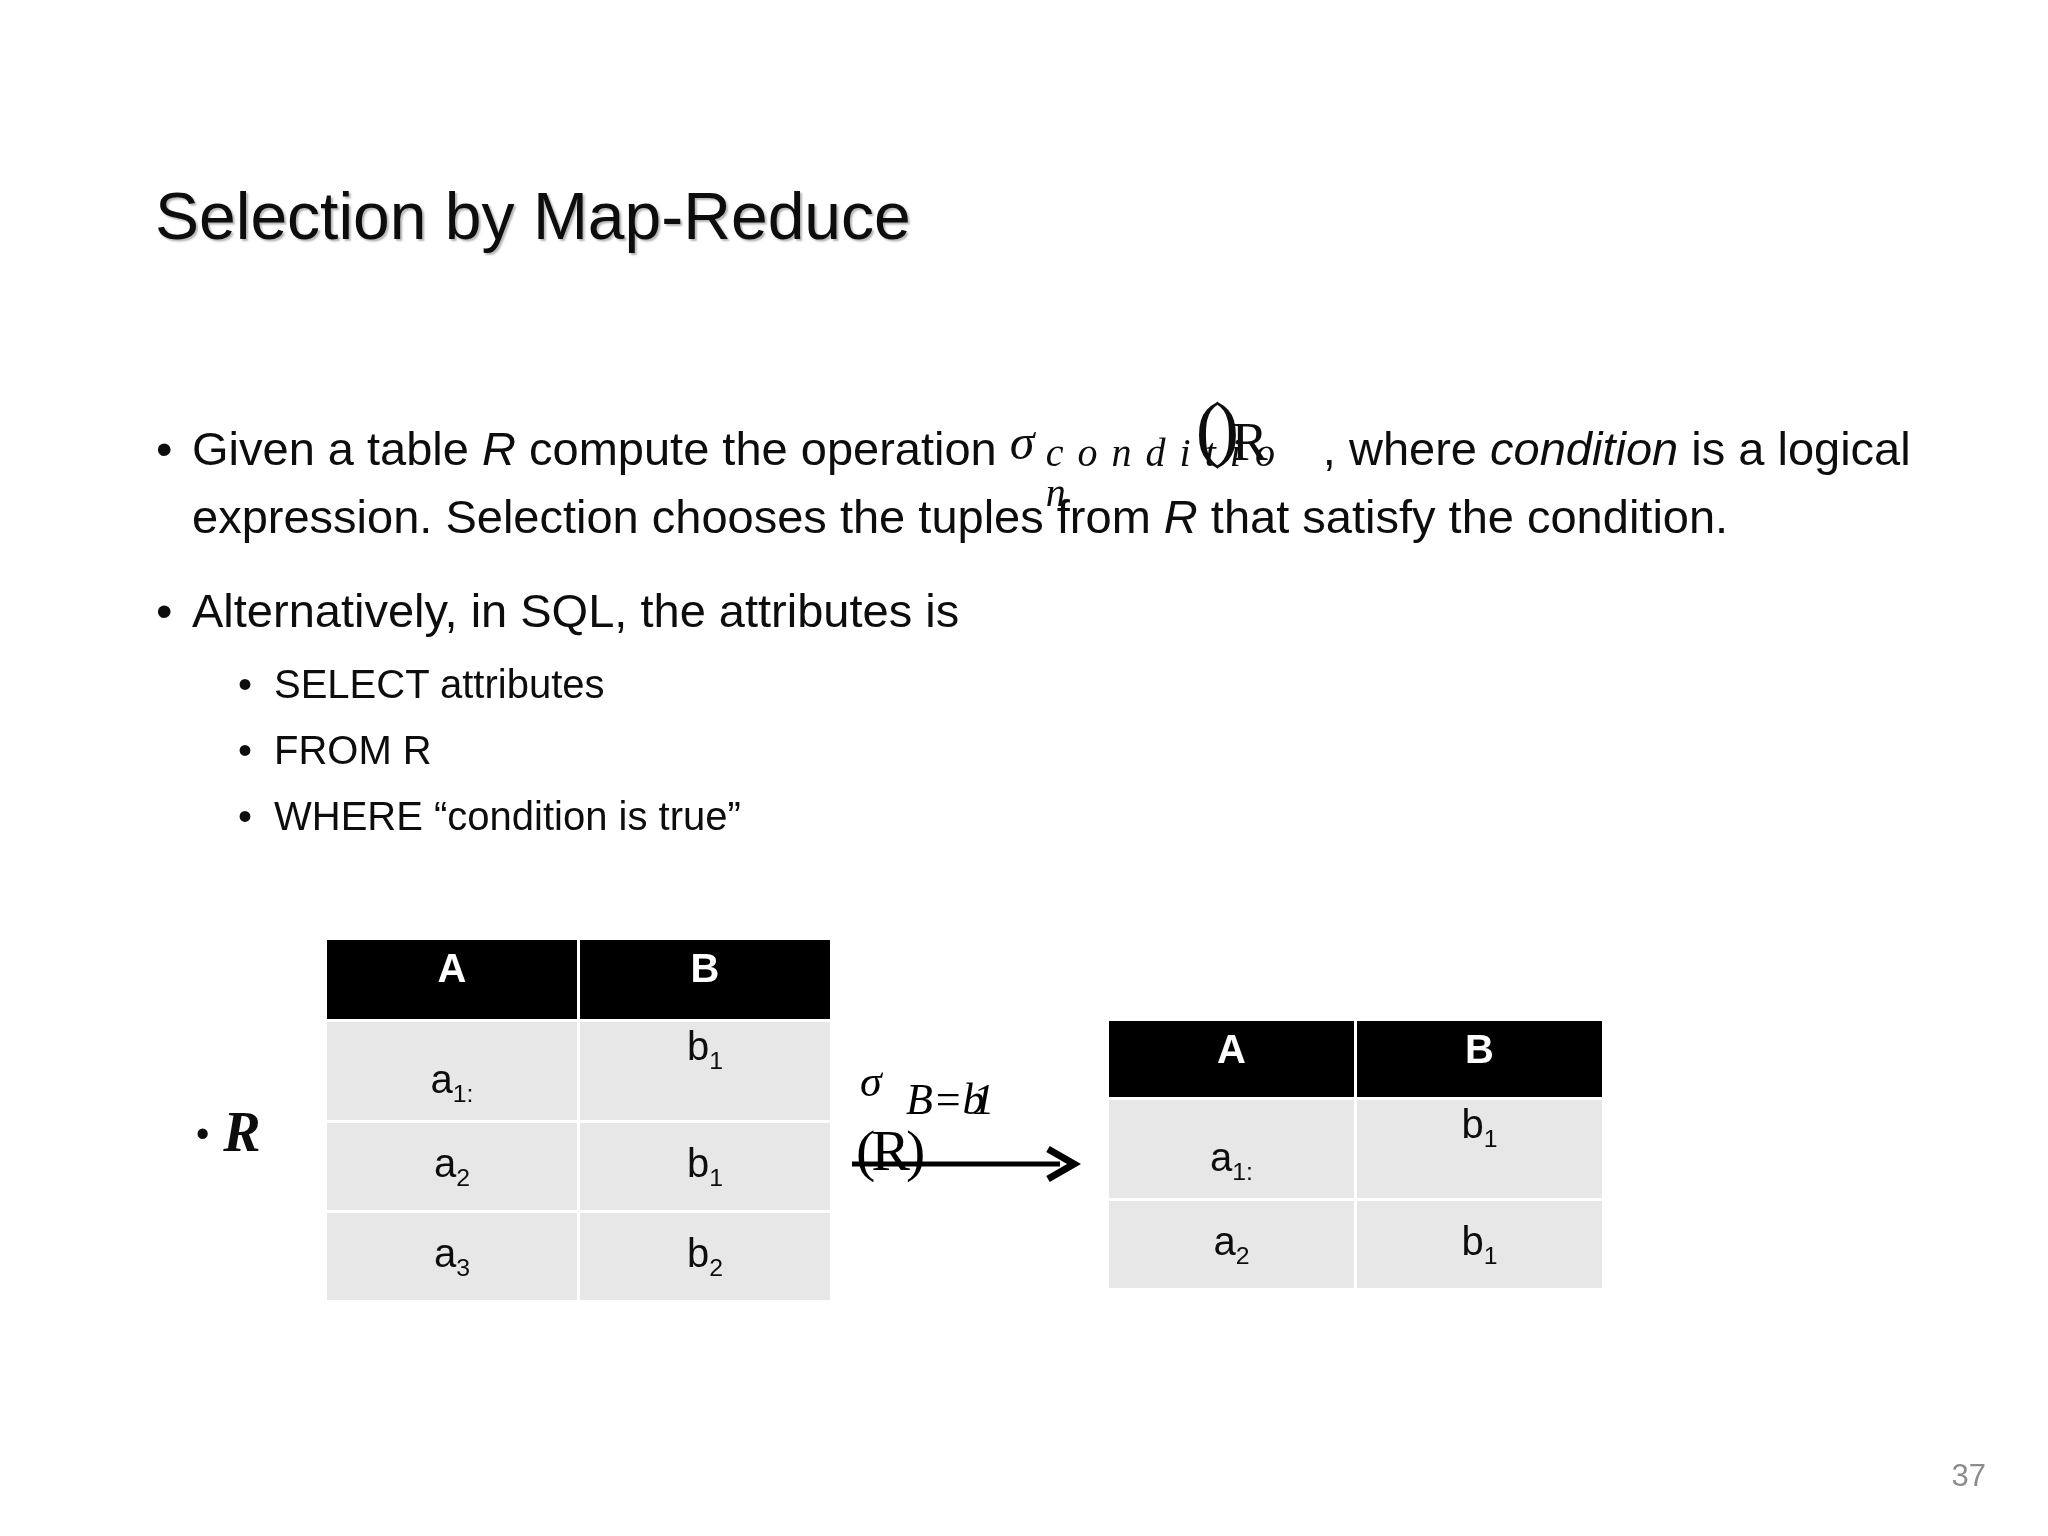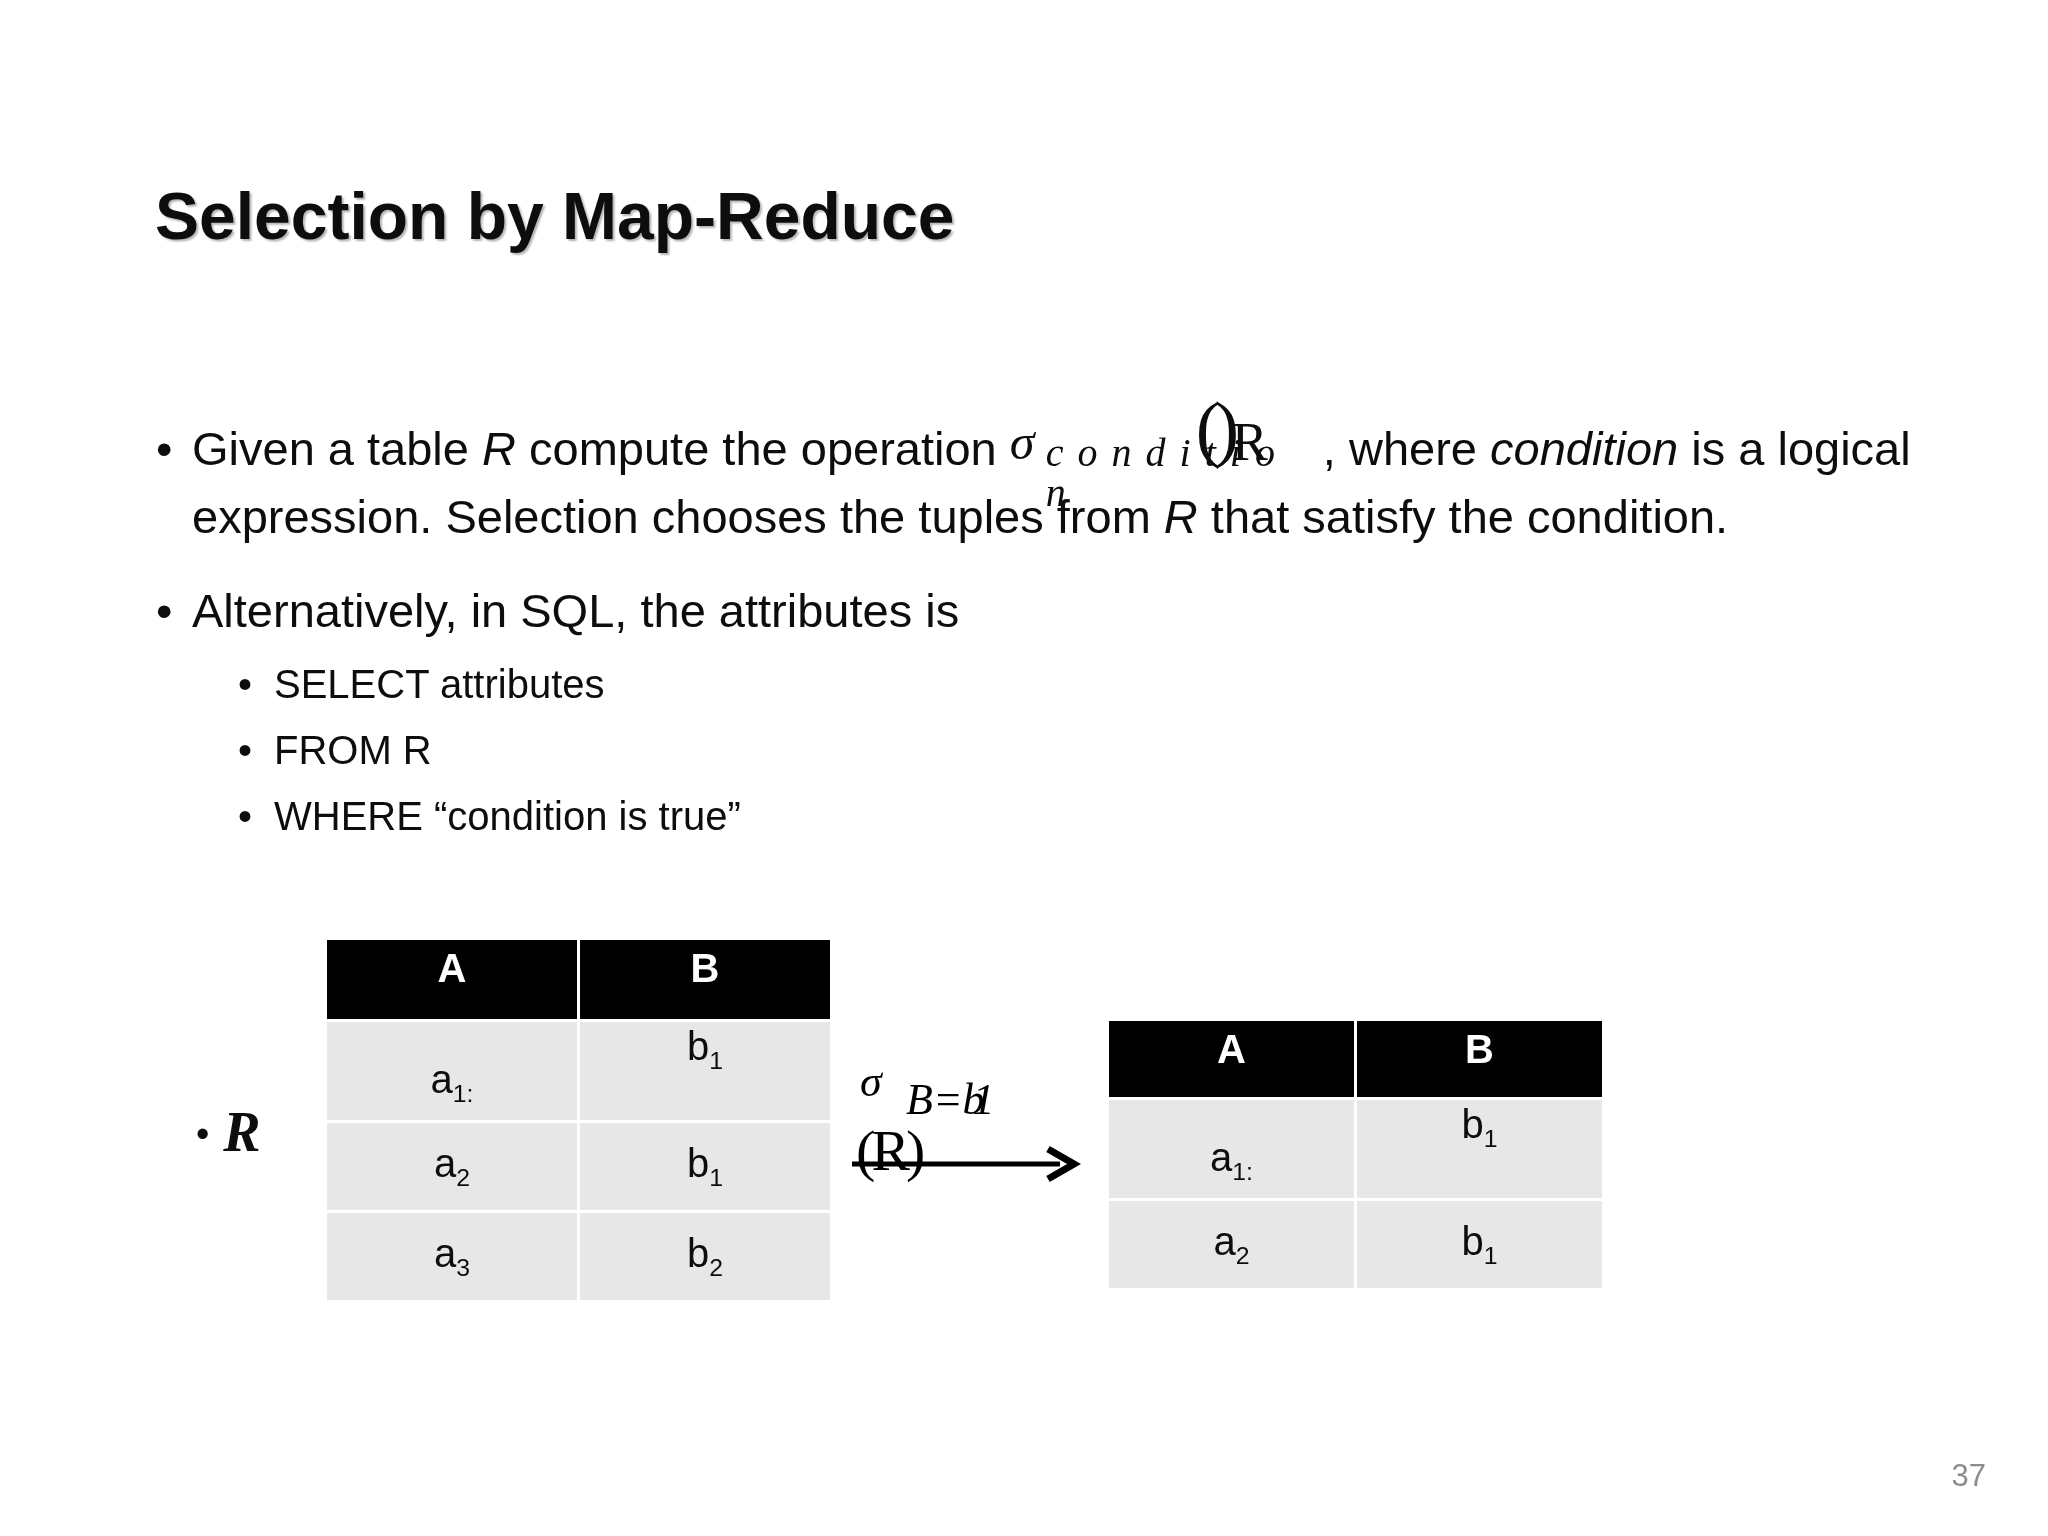--- a/index.html
+++ b/index.html
@@ -18,21 +18,21 @@
     background: #ffffff;
     overflow: hidden;
   }
 
   
   .slide-title {
     position: absolute;
     left: 155px;
     top: 178px;
     font-size: 66px;
-    font-weight: 700;
+    font-weight: 400;
     color: #0d0d0d;
     letter-spacing: 0px;
     white-space: nowrap;
     text-shadow: 2px 2px 2px rgba(120,120,120,0.55);
   }
 
   
   .body-block {
     position: absolute;
     left: 150px;

